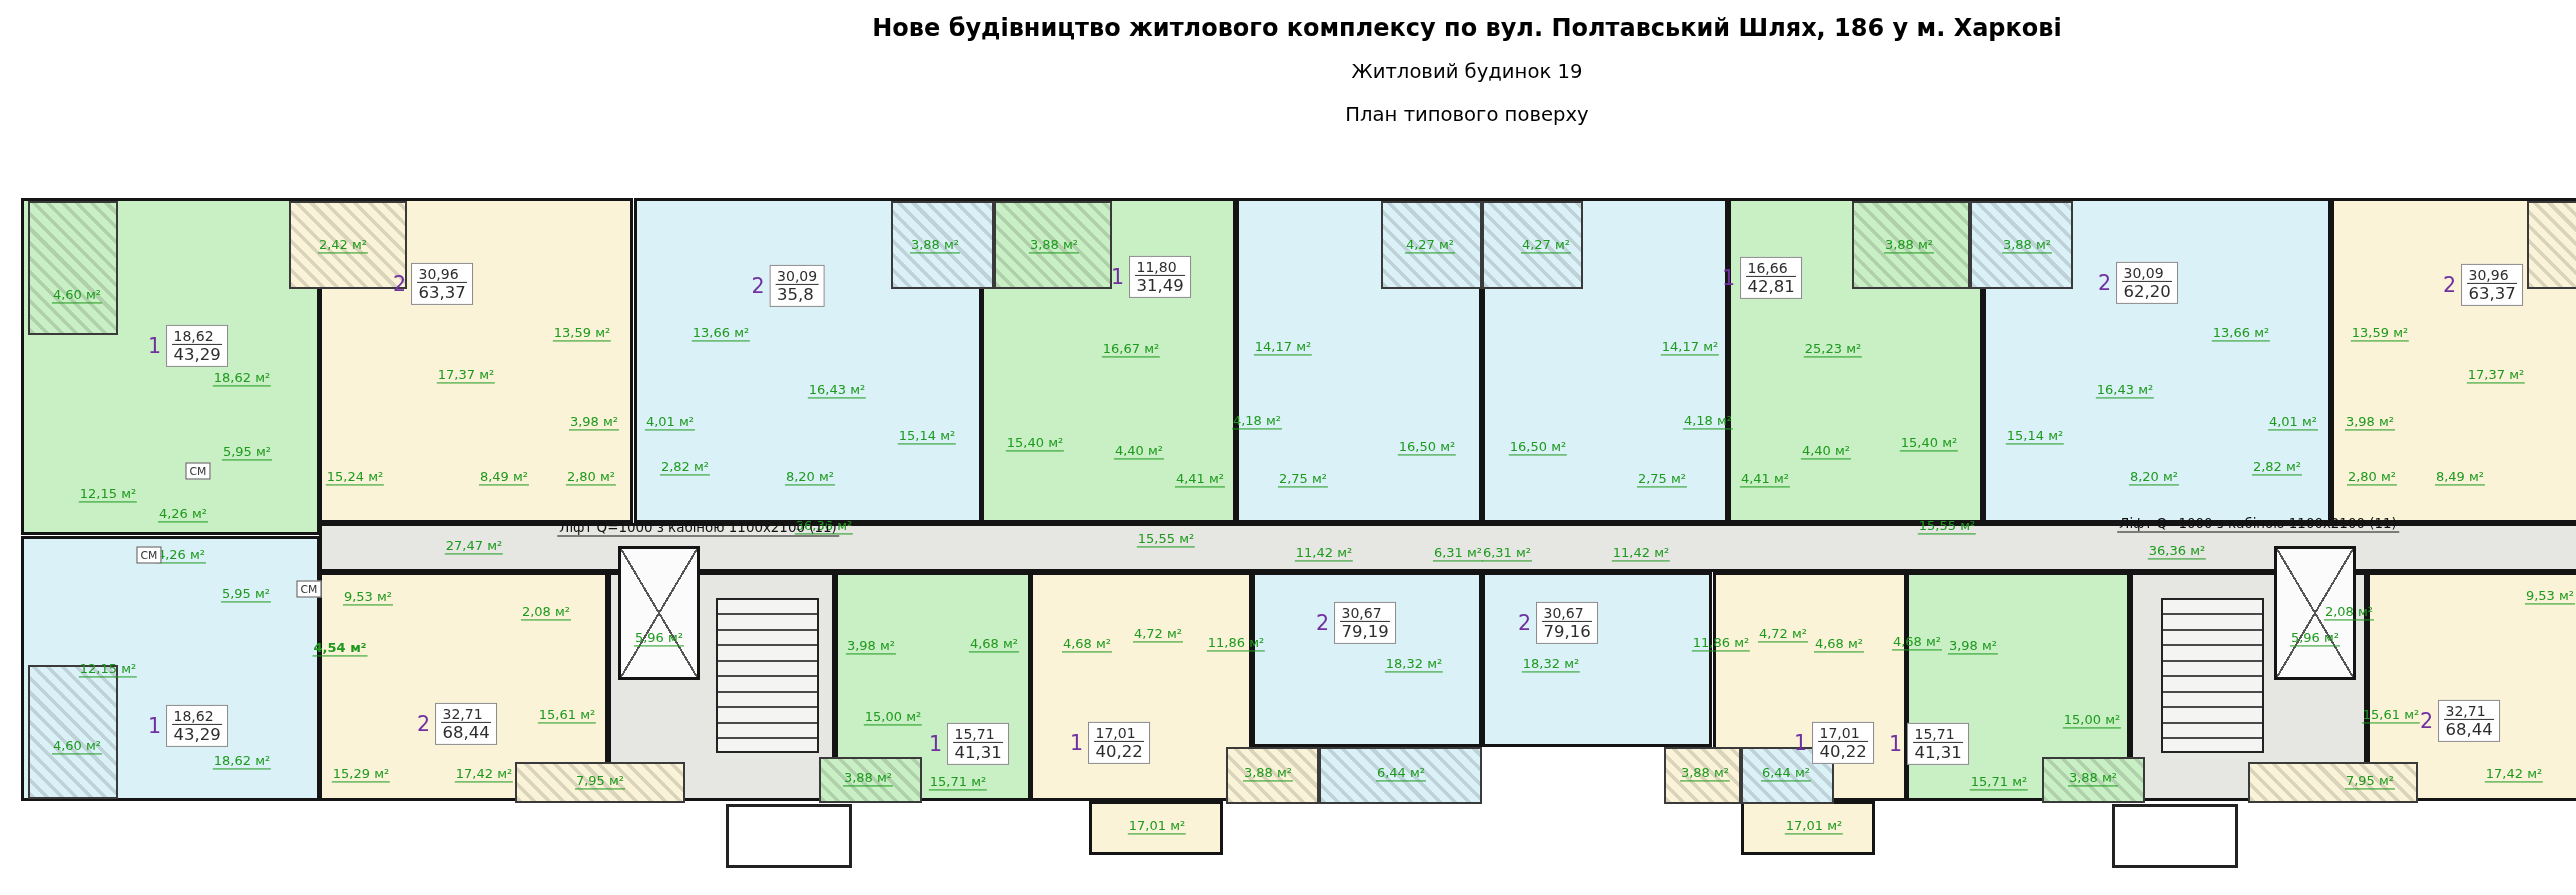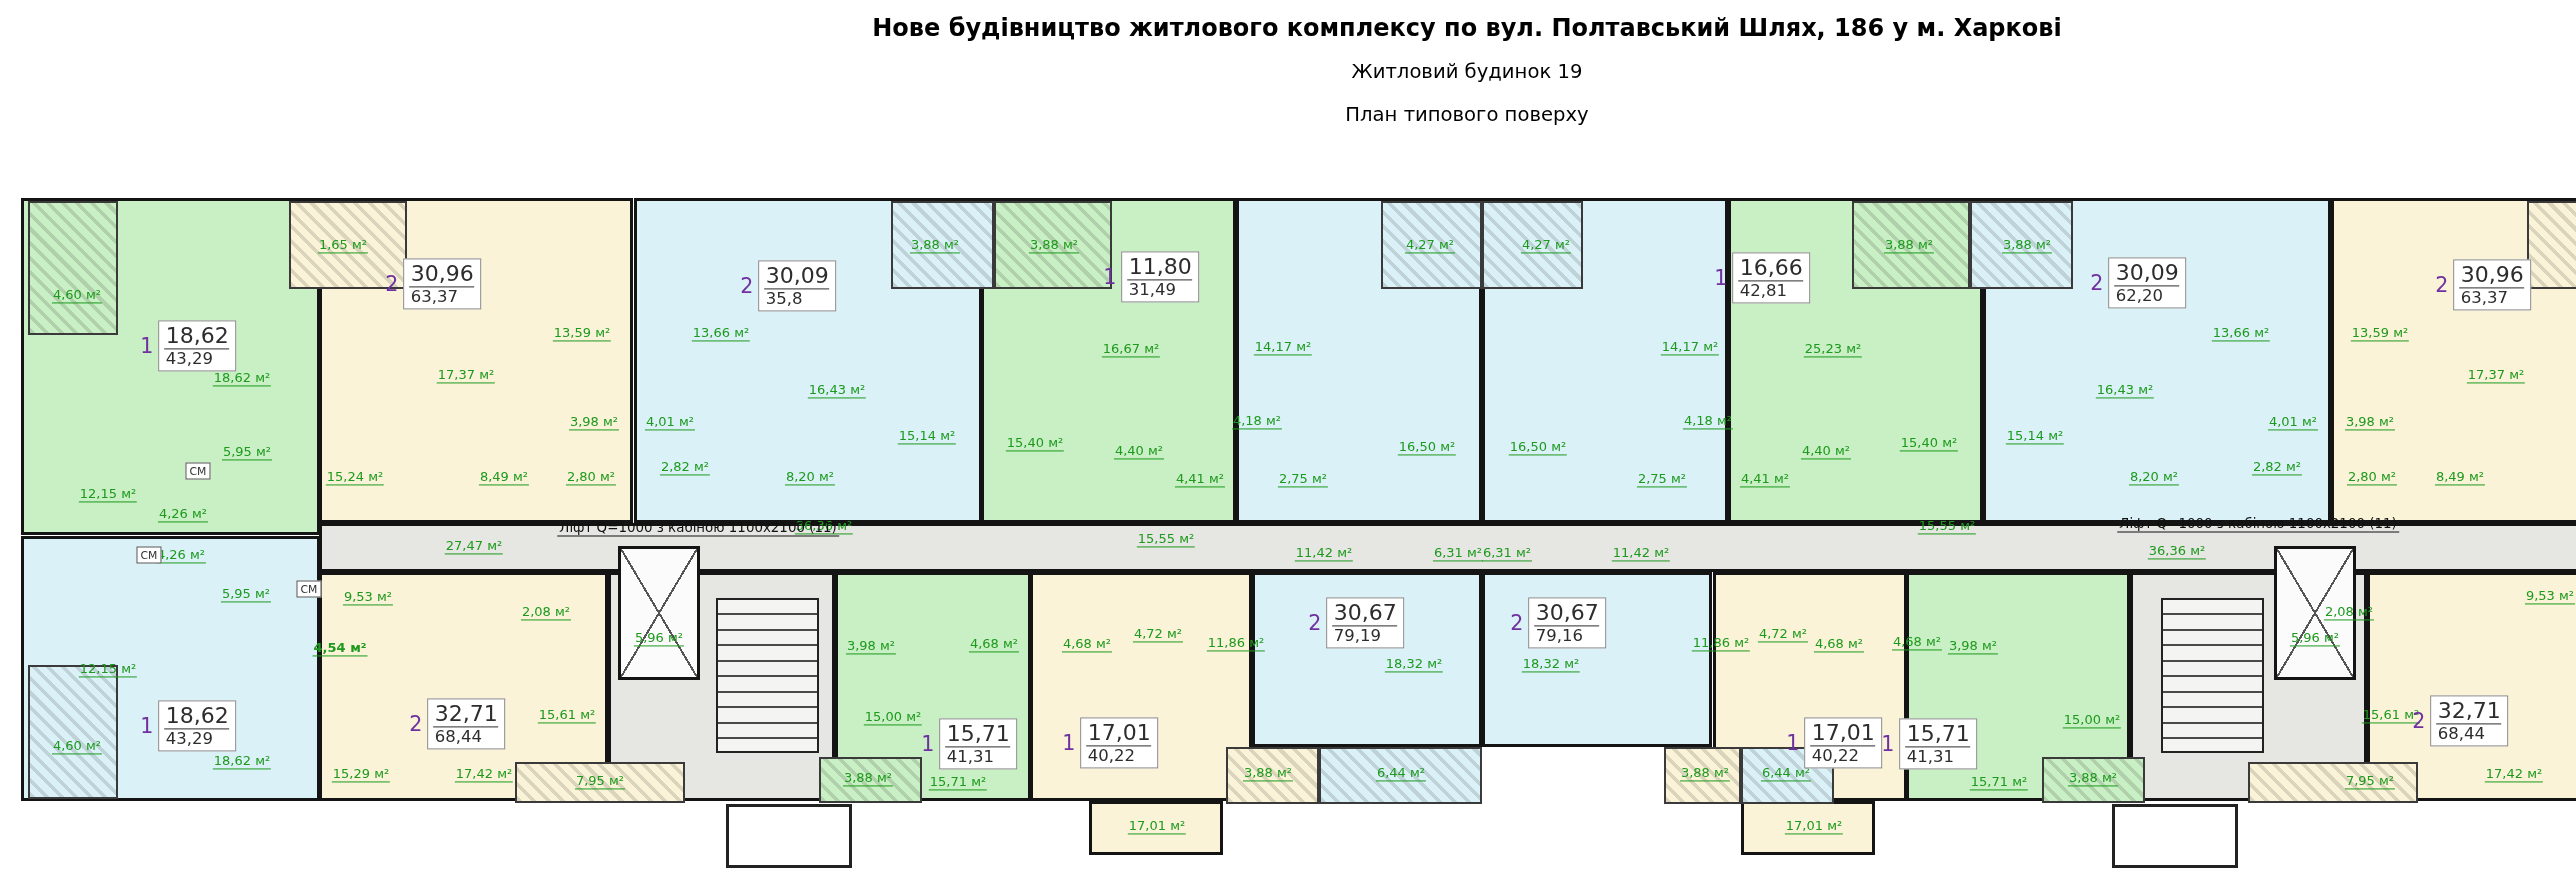--- a/index.html
+++ b/index.html
@@ -20,21 +20,21 @@
     linear-gradient(to bottom right,transparent calc(50% - 1px),#555 calc(50% - 1px) calc(50% + 1px),transparent calc(50% + 1px)),#fbfbfb;}
   .room-label{position:absolute;transform:translate(-50%,-50%);white-space:nowrap;
     font-size:13px;color:#1d9a1d;border-bottom:1.5px solid #1d9a1d;padding:0 1px 0.5px 1px;line-height:1.05;}
   .closet-label{position:absolute;transform:translate(-50%,-50%);font-size:10.8px;color:#333;
     border:1px solid #555;background:#fff;padding:1px 3.1px;}
   .lift-note{position:absolute;transform:translate(-50%,-50%);white-space:nowrap;
     font-size:13.4px;color:#111;border-bottom:1.5px solid #111;padding:0 2.1px 1px 2.1px;}
   .unit{position:absolute;transform:translate(-50%,-50%);display:flex;align-items:center;gap:5.2px;}
   .unit .num{font-size:20.6px;color:#7030a0;}
   .unit .box{border:1px solid #8a8a8a;background:#ffffff;padding:2.1px 5.2px;text-align:left;color:#2d2d2d;}
-  .unit .living{font-size:22px;border-bottom:1px solid #2d2d2d;padding:0 1px;}
+  .unit .living{font-size:14px;border-bottom:1px solid #2d2d2d;padding:0 1px;}
   .unit .total{font-size:16.5px;padding:0 1px;}
 </style>
 </head>
 <body>
 
 <div id="stage">
   <div id="titleblock">
     <div id="title1">Нове будівництво житлового комплексу по вул. Полтавський Шлях, 186 у м. Харкові</div>
     <div id="title2">Житловий будинок 19</div>
     <div id="title3">План типового поверху</div>
@@ -85,21 +85,21 @@
       <div class="porch" style="left: 2112px; top: 804px; width: 126px; height: 64px;"></div>
       <div class="stairs" style="left: 716px; top: 598px; width: 103px; height: 155px;"></div>
       <div class="stairs" style="left: 2161px; top: 598px; width: 103px; height: 155px;"></div>
       <div class="lift" style="left: 618px; top: 546px; width: 82px; height: 134px;"></div>
       <div class="lift" style="left: 2274px; top: 546px; width: 82px; height: 134px;"></div>
       <div class="room-label" style="left: 77px; top: 296px;">4,60 м²</div>
       <div class="room-label" style="left: 242px; top: 379px;">18,62 м²</div>
       <div class="room-label" style="left: 247px; top: 453px;">5,95 м²</div>
       <div class="room-label" style="left: 108px; top: 495px;">12,15 м²</div>
       <div class="room-label" style="left: 183px; top: 515px;">4,26 м²</div>
-      <div class="room-label" style="left: 343px; top: 246px;">1,65 м²</div>
+      <div class="room-label" style="left: 343px; top: 246px;">2,42 м²</div>
       <div class="room-label" style="left: 355px; top: 478px;">15,24 м²</div>
       <div class="room-label" style="left: 466px; top: 376px;">17,37 м²</div>
       <div class="room-label" style="left: 582px; top: 334px;">13,59 м²</div>
       <div class="room-label" style="left: 504px; top: 478px;">8,49 м²</div>
       <div class="room-label" style="left: 594px; top: 423px;">3,98 м²</div>
       <div class="room-label" style="left: 591px; top: 478px;">2,80 м²</div>
       <div class="room-label" style="left: 935px; top: 246px;">3,88 м²</div>
       <div class="room-label" style="left: 721px; top: 334px;">13,66 м²</div>
       <div class="room-label" style="left: 670px; top: 423px;">4,01 м²</div>
       <div class="room-label" style="left: 685px; top: 468px;">2,82 м²</div>

